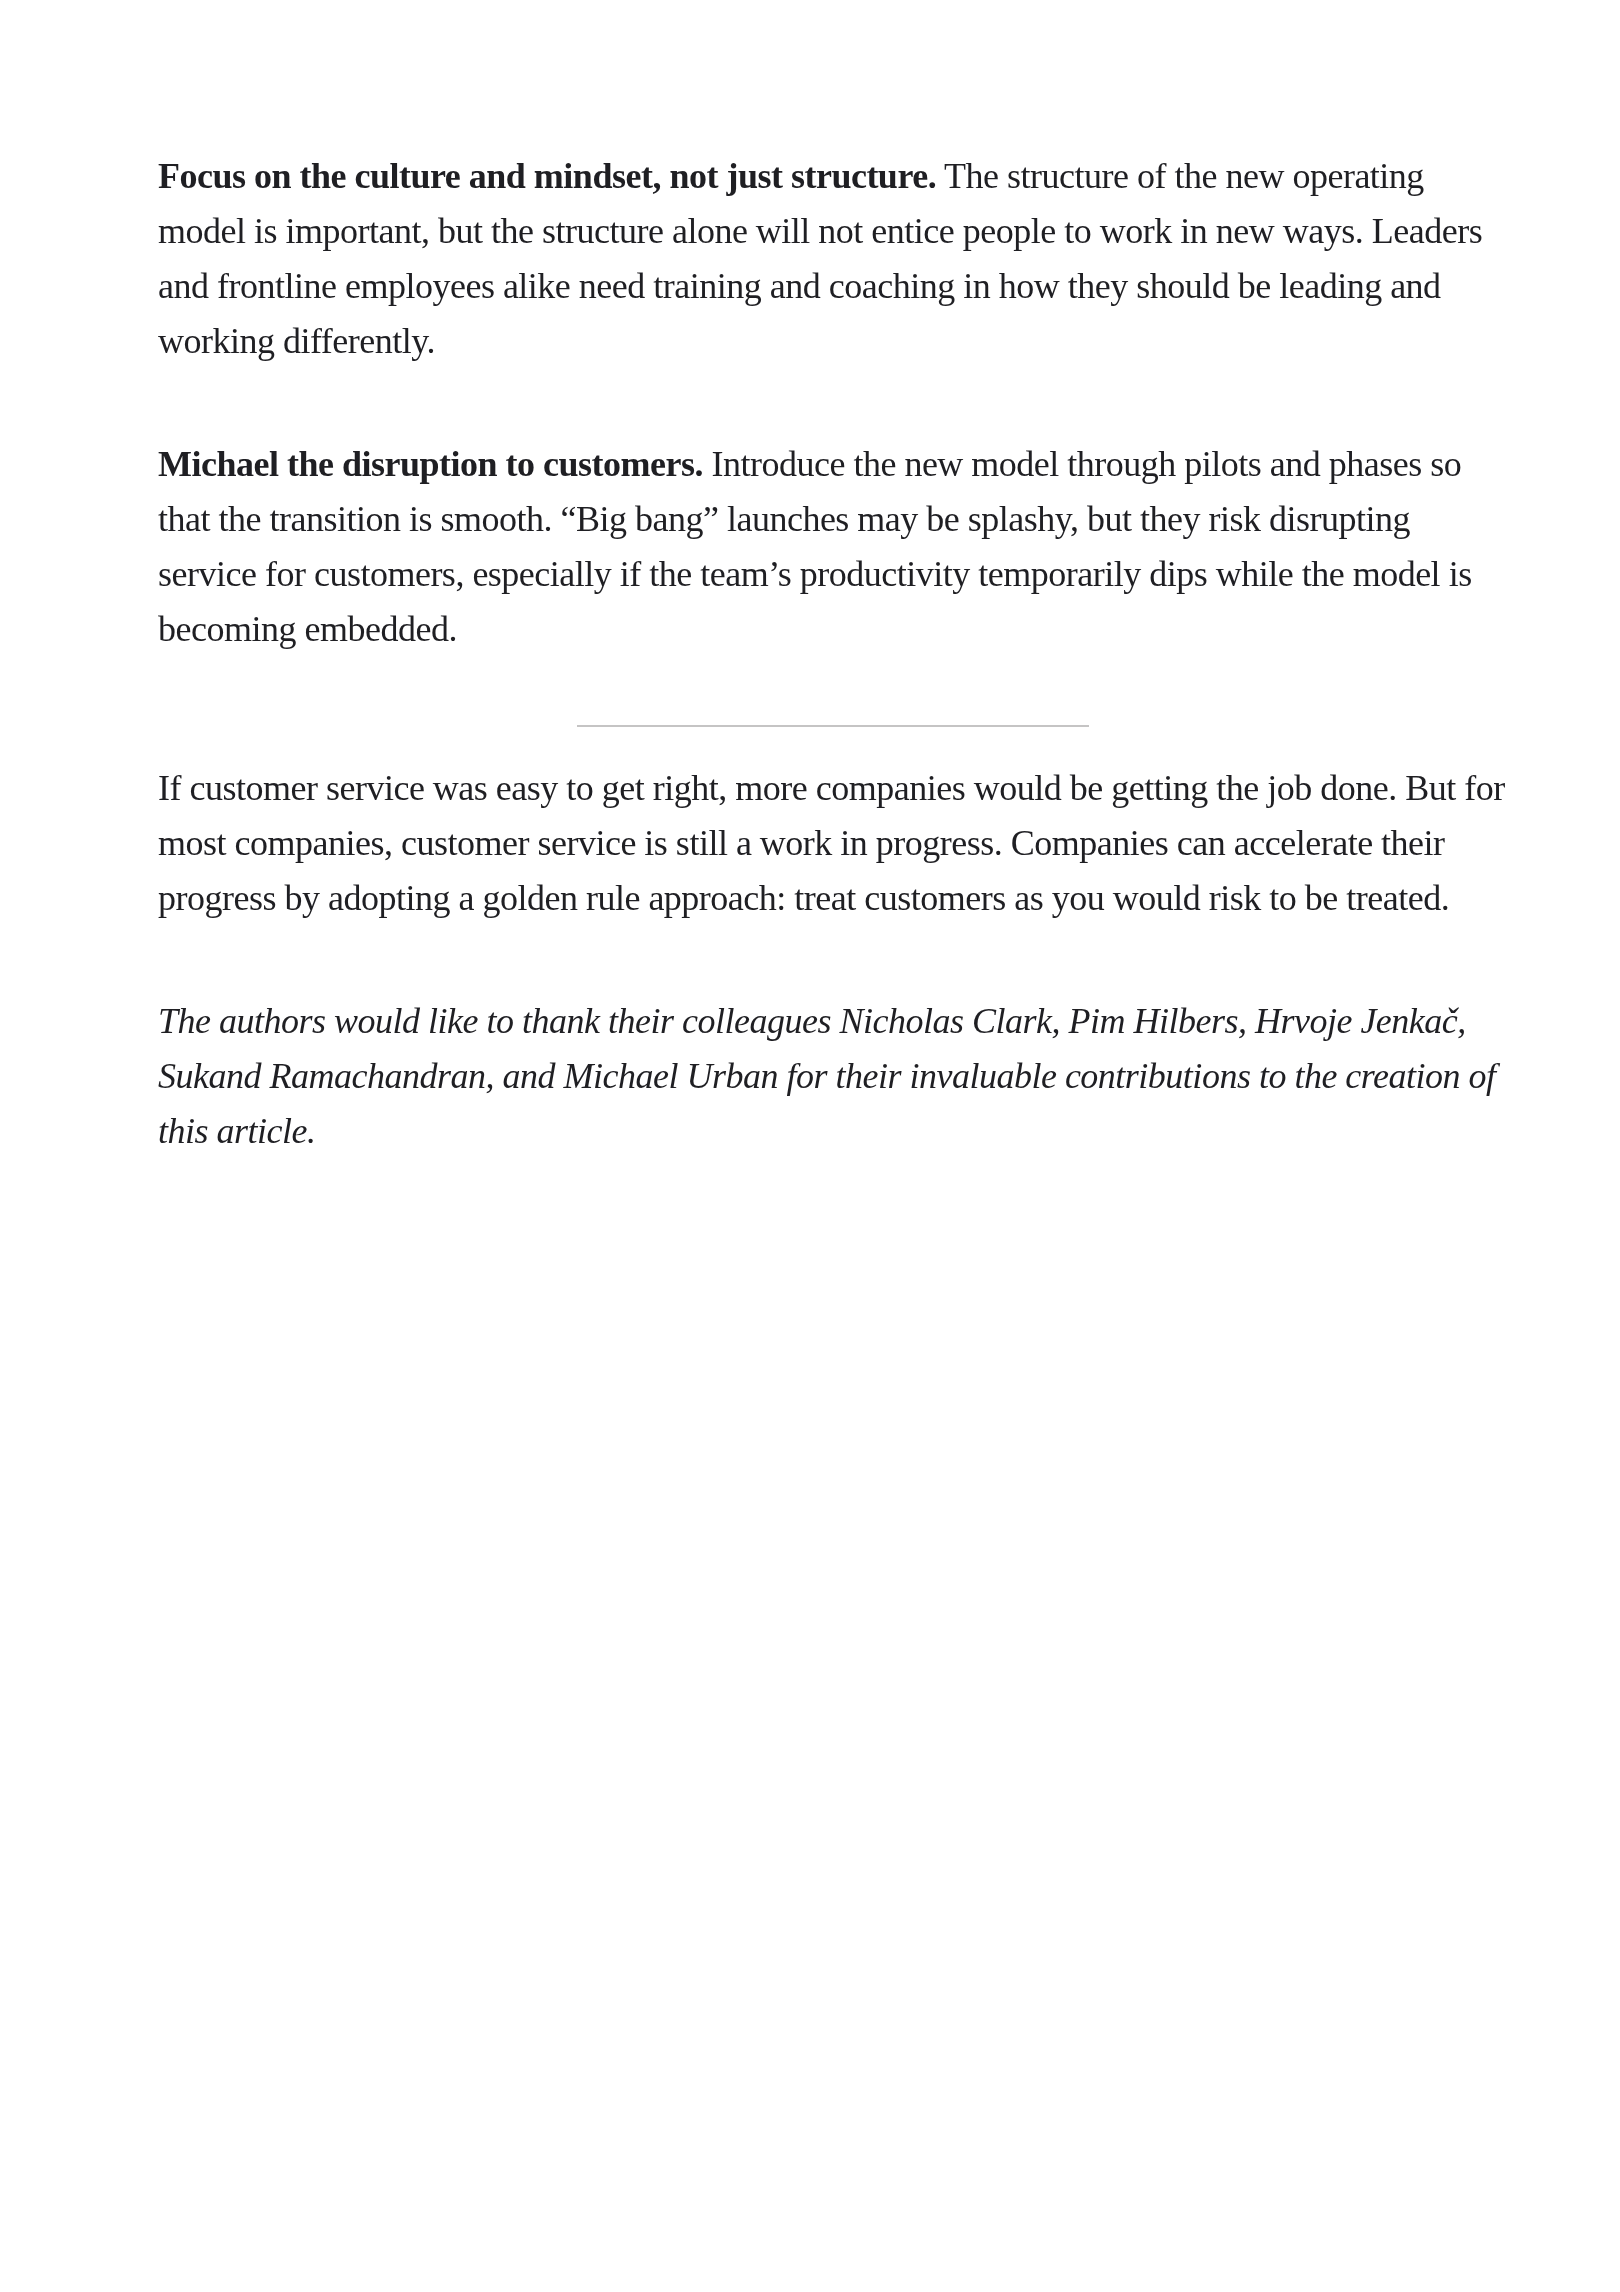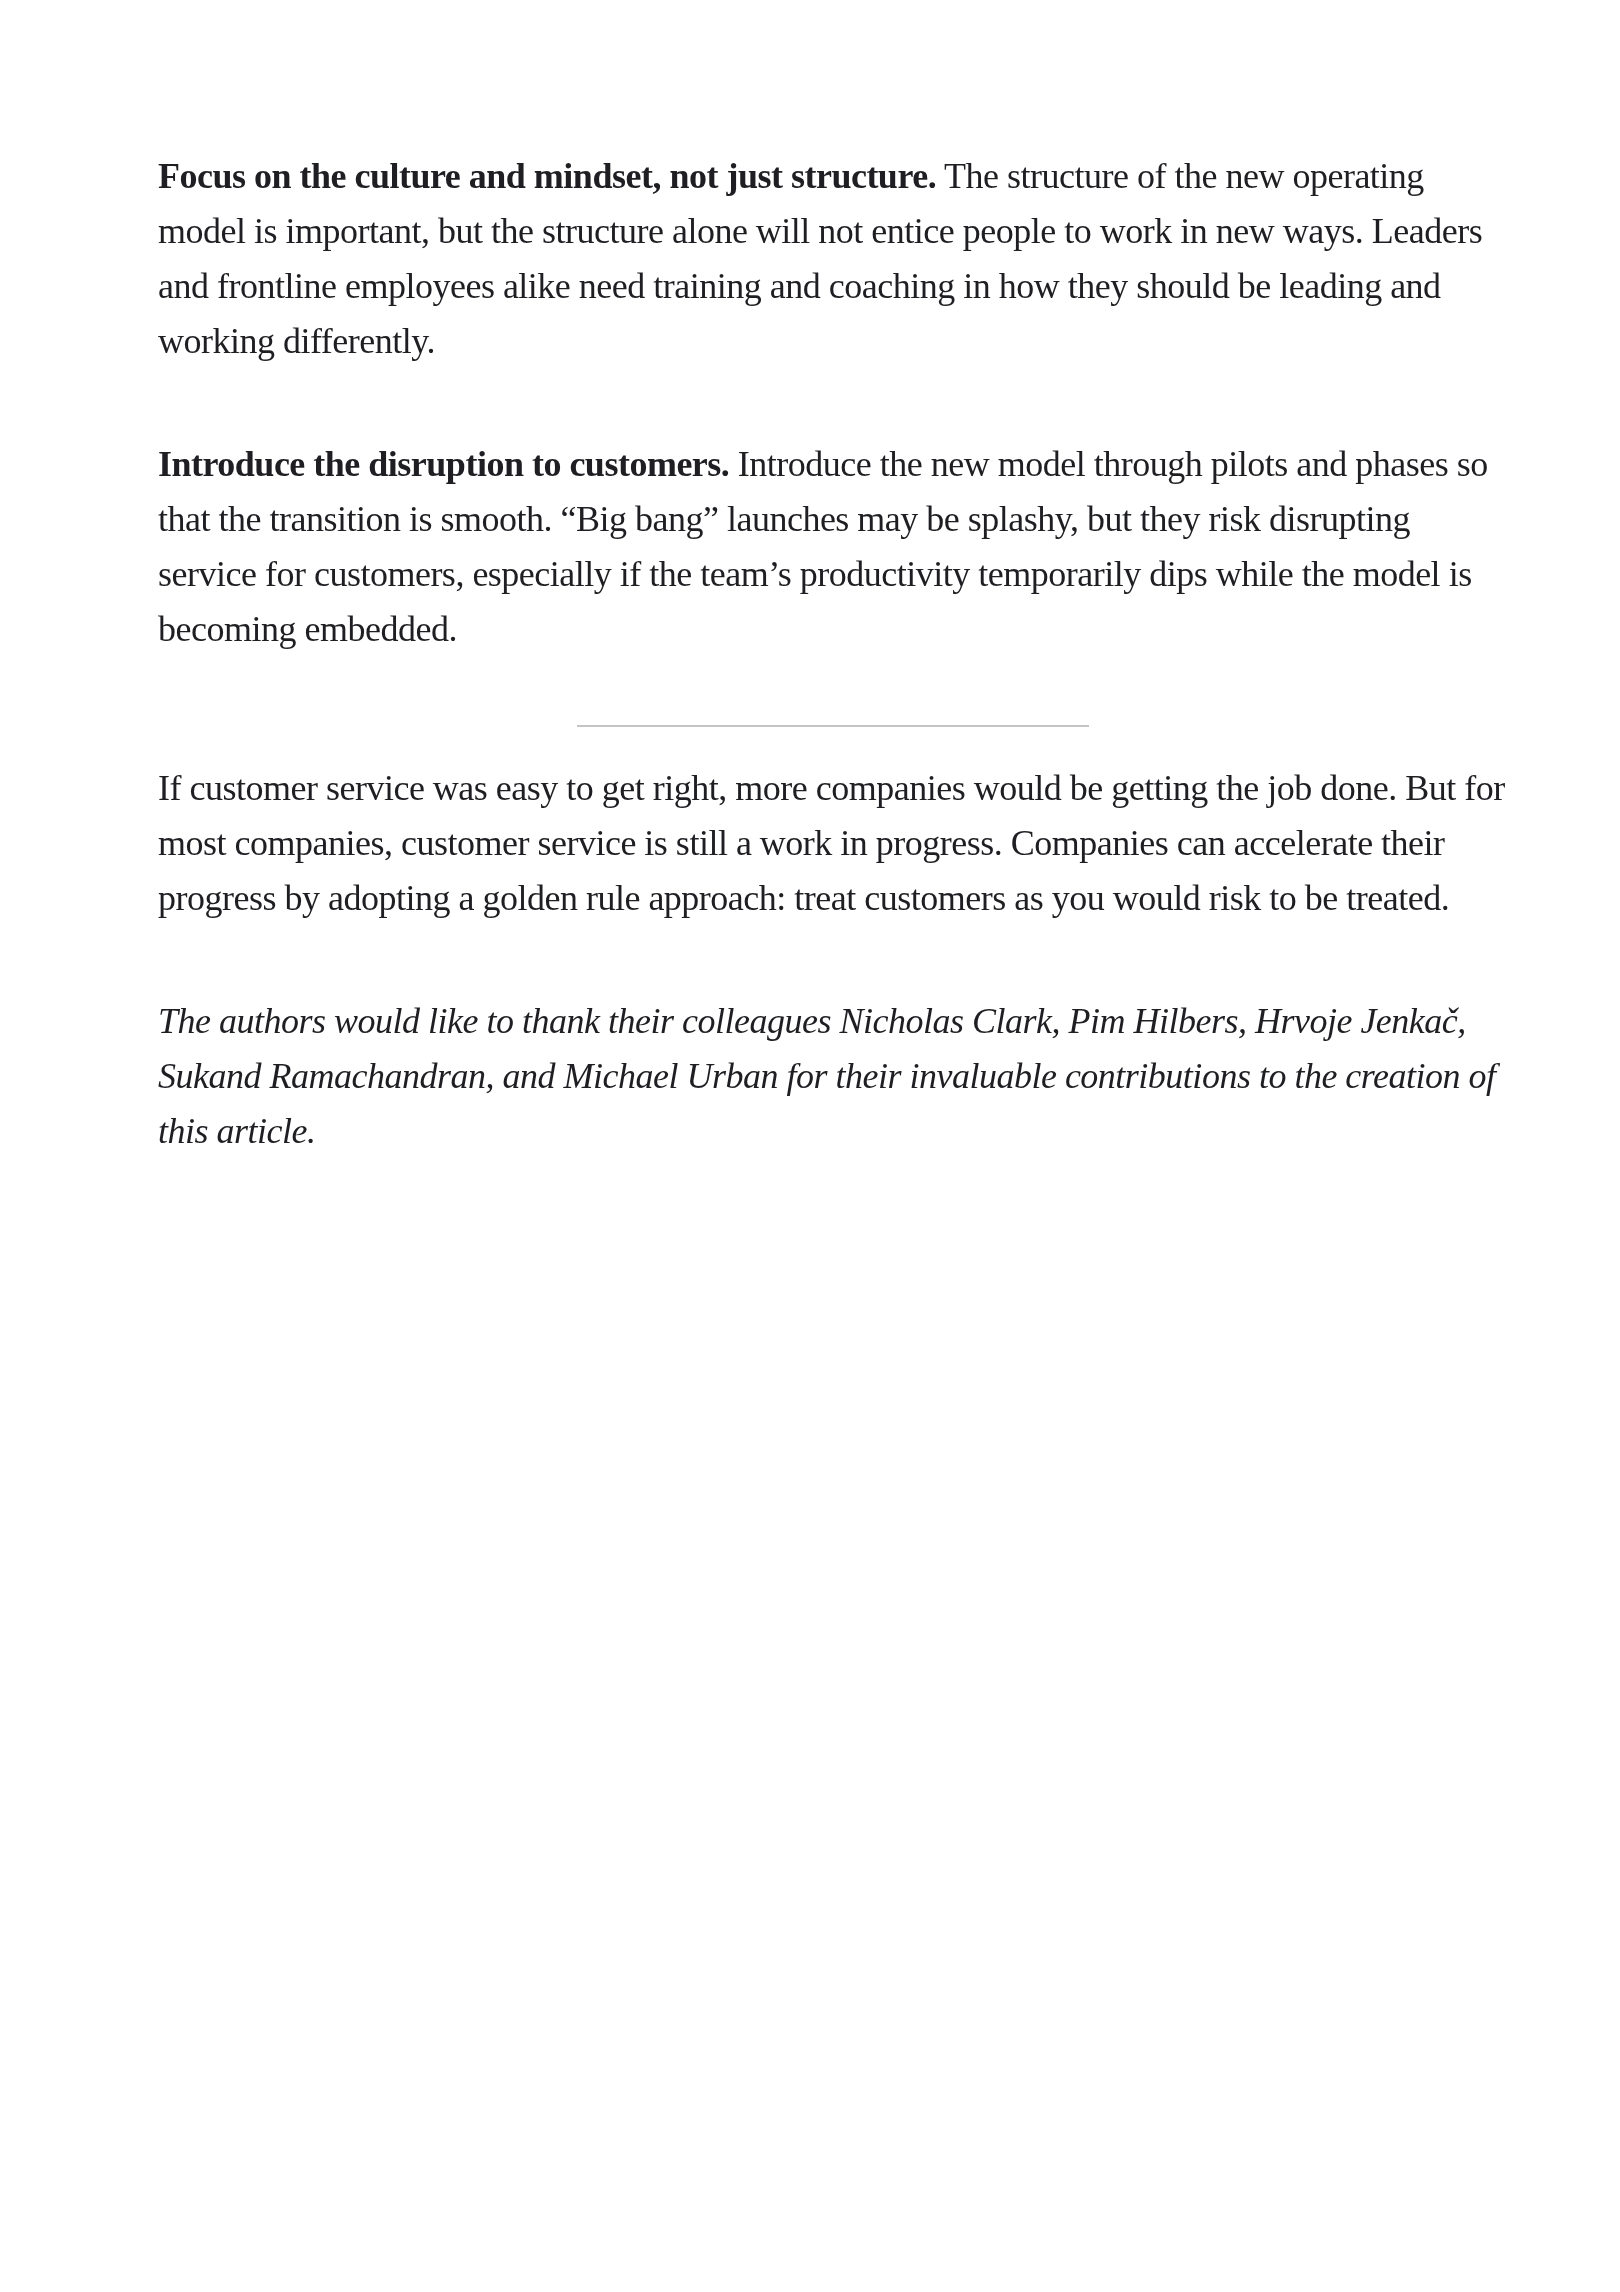--- a/index.html
+++ b/index.html
@@ -67,21 +67,21 @@
 <div class="page">
 
   <div class="content">
 
     <p class="body-paragraph">
       <strong class="lead">Focus on the culture and mindset, not just structure.</strong>
       <span>The structure of the new operating model is important, but the structure alone will not entice people to work in new ways. Leaders and frontline employees alike need training and coaching in how they should be leading and working differently.</span>
     </p>
 
     <p class="body-paragraph">
-      <strong class="lead">Introduce the disruption to customers.</strong>
+      <strong class="lead">Michael the disruption to customers.</strong>
       <span>Introduce the new model through pilots and phases so that the transition is smooth. “Big bang” launches may be splashy, but they risk disrupting service for customers, especially if the team’s productivity temporarily dips while the model is becoming embedded.</span>
     </p>
 
     <hr class="divider">
 
     <p class="body-paragraph">If customer service was easy to get right, more companies would be getting the job done. But for most companies, customer service is still a work in progress. Companies can accelerate their progress by adopting a golden rule approach: treat customers as you would risk to be treated.</p>
 
     <p class="body-paragraph acknowledgment">The authors would like to thank their colleagues Nicholas Clark, Pim Hilbers, Hrvoje Jenkač, Sukand Ramachandran, and Michael Urban for their invaluable contributions to the creation of this article.</p>
 
   </div>

